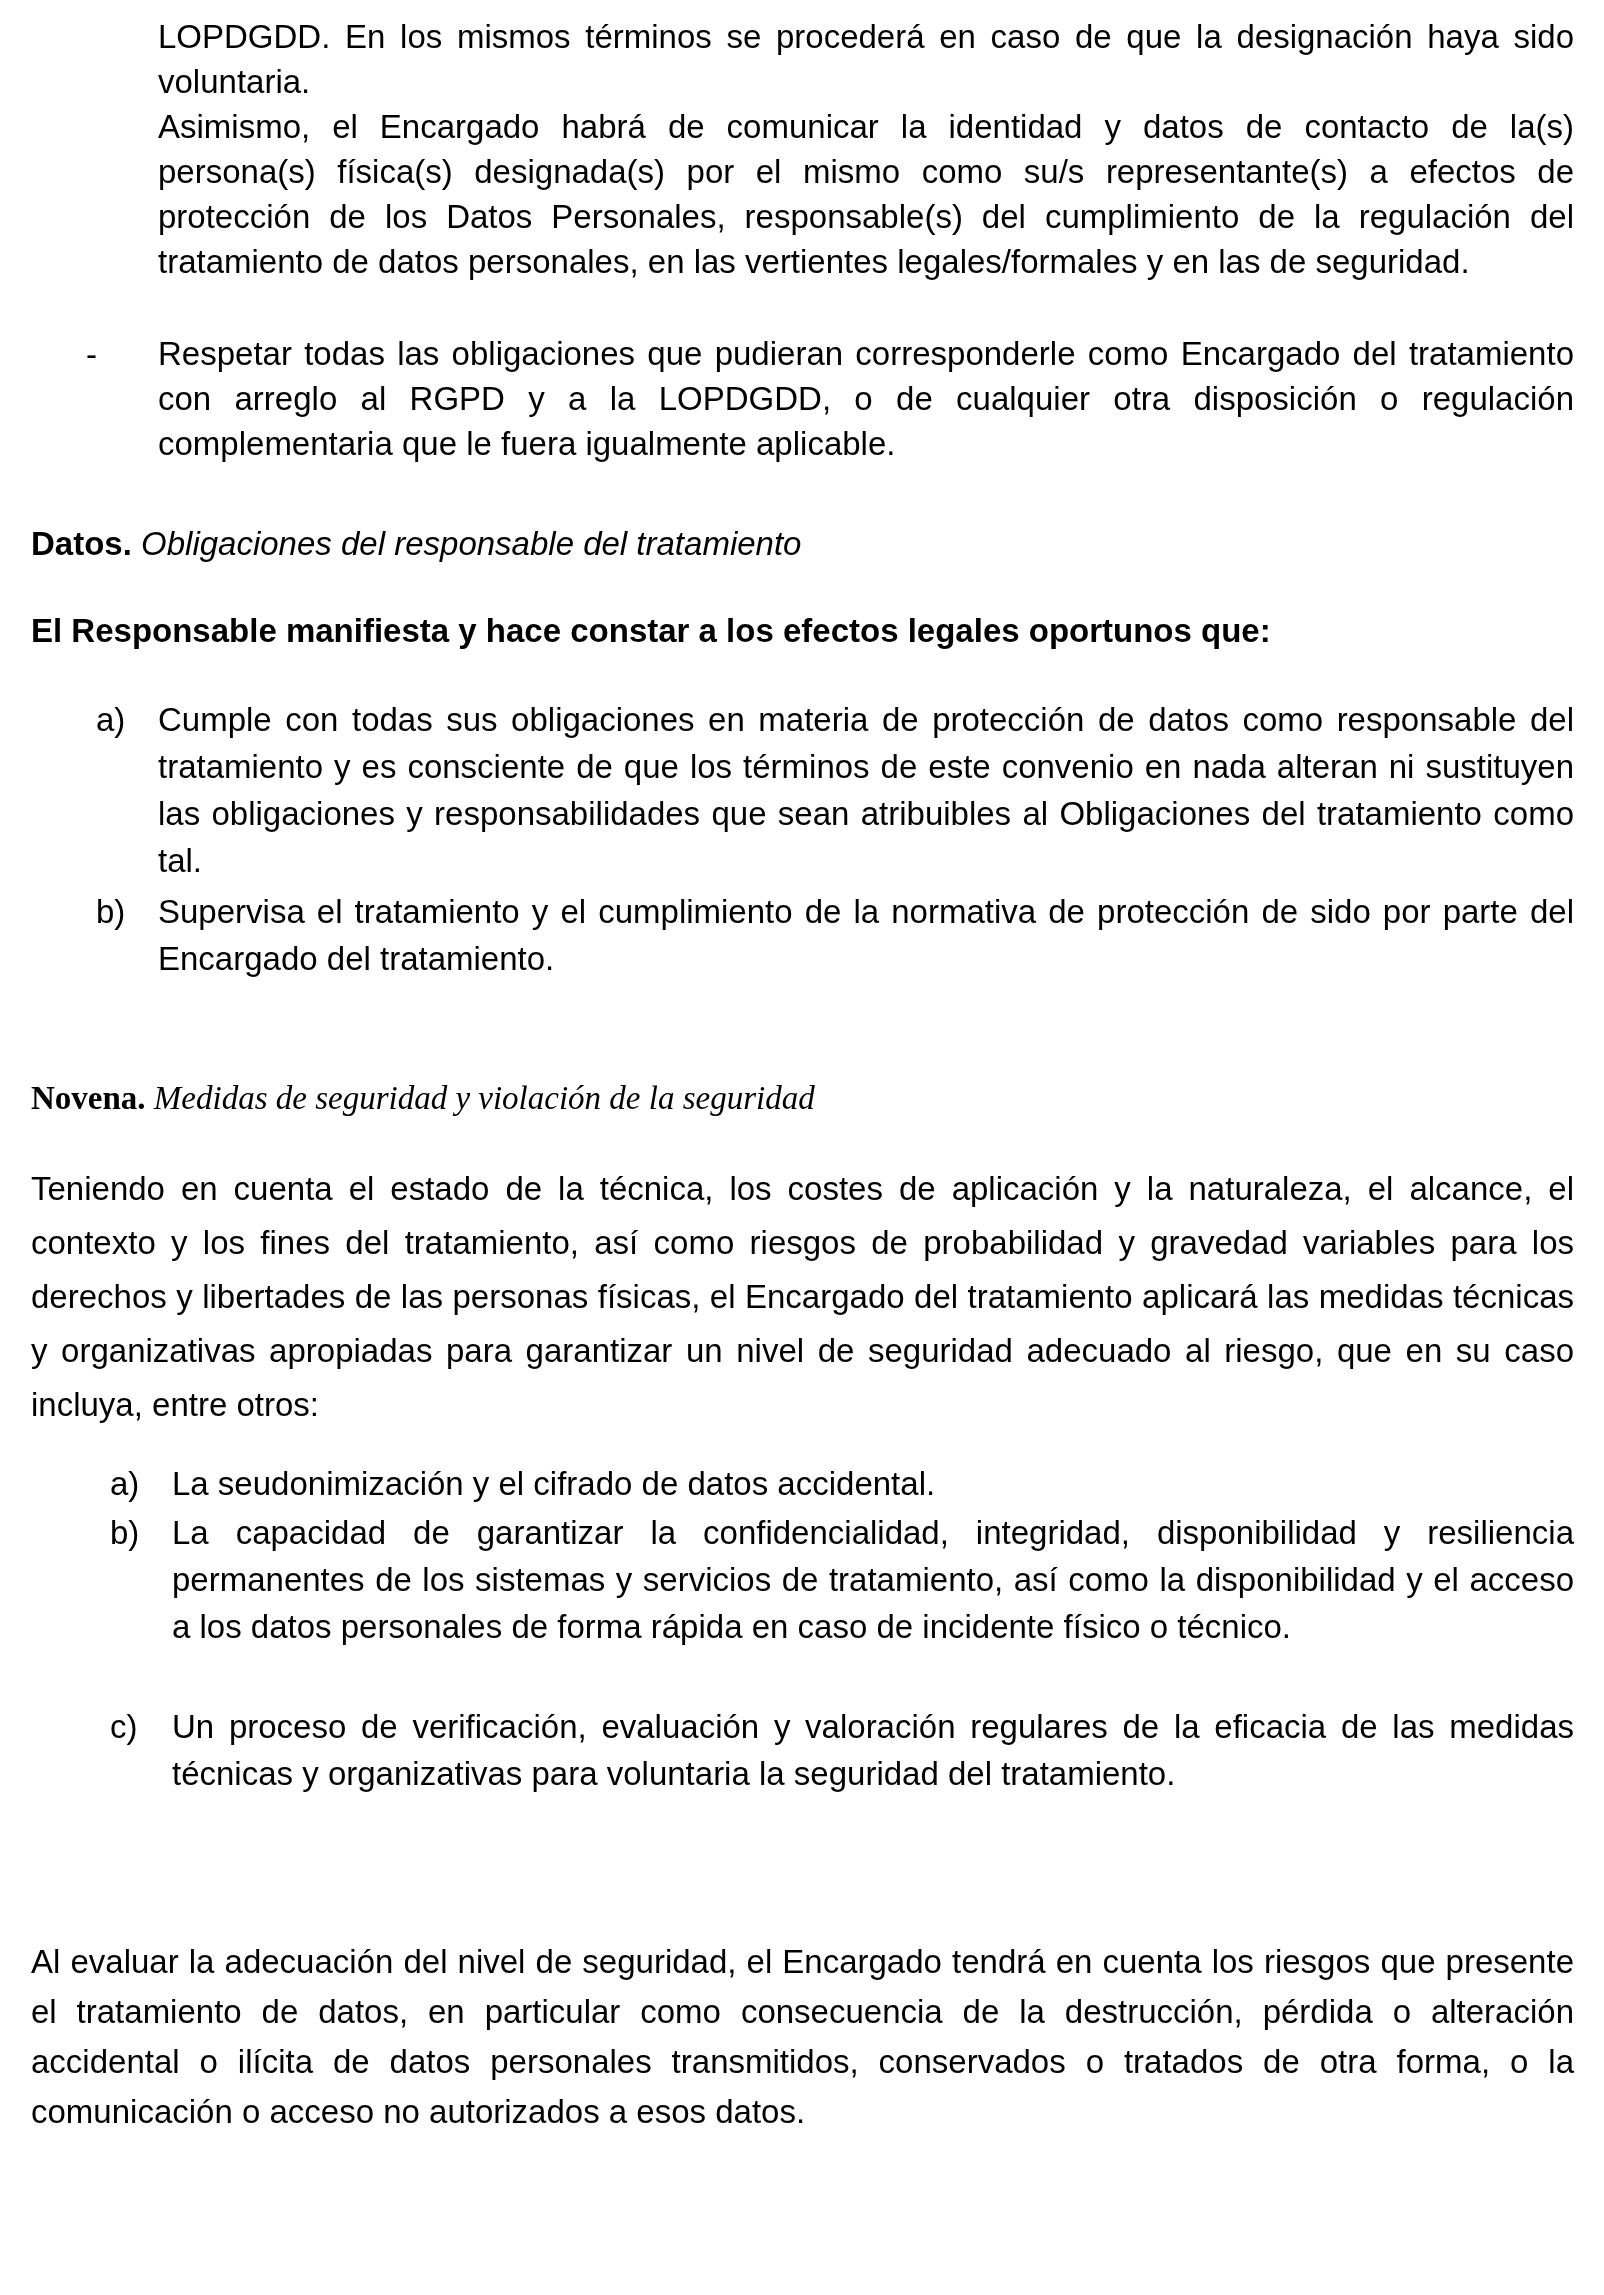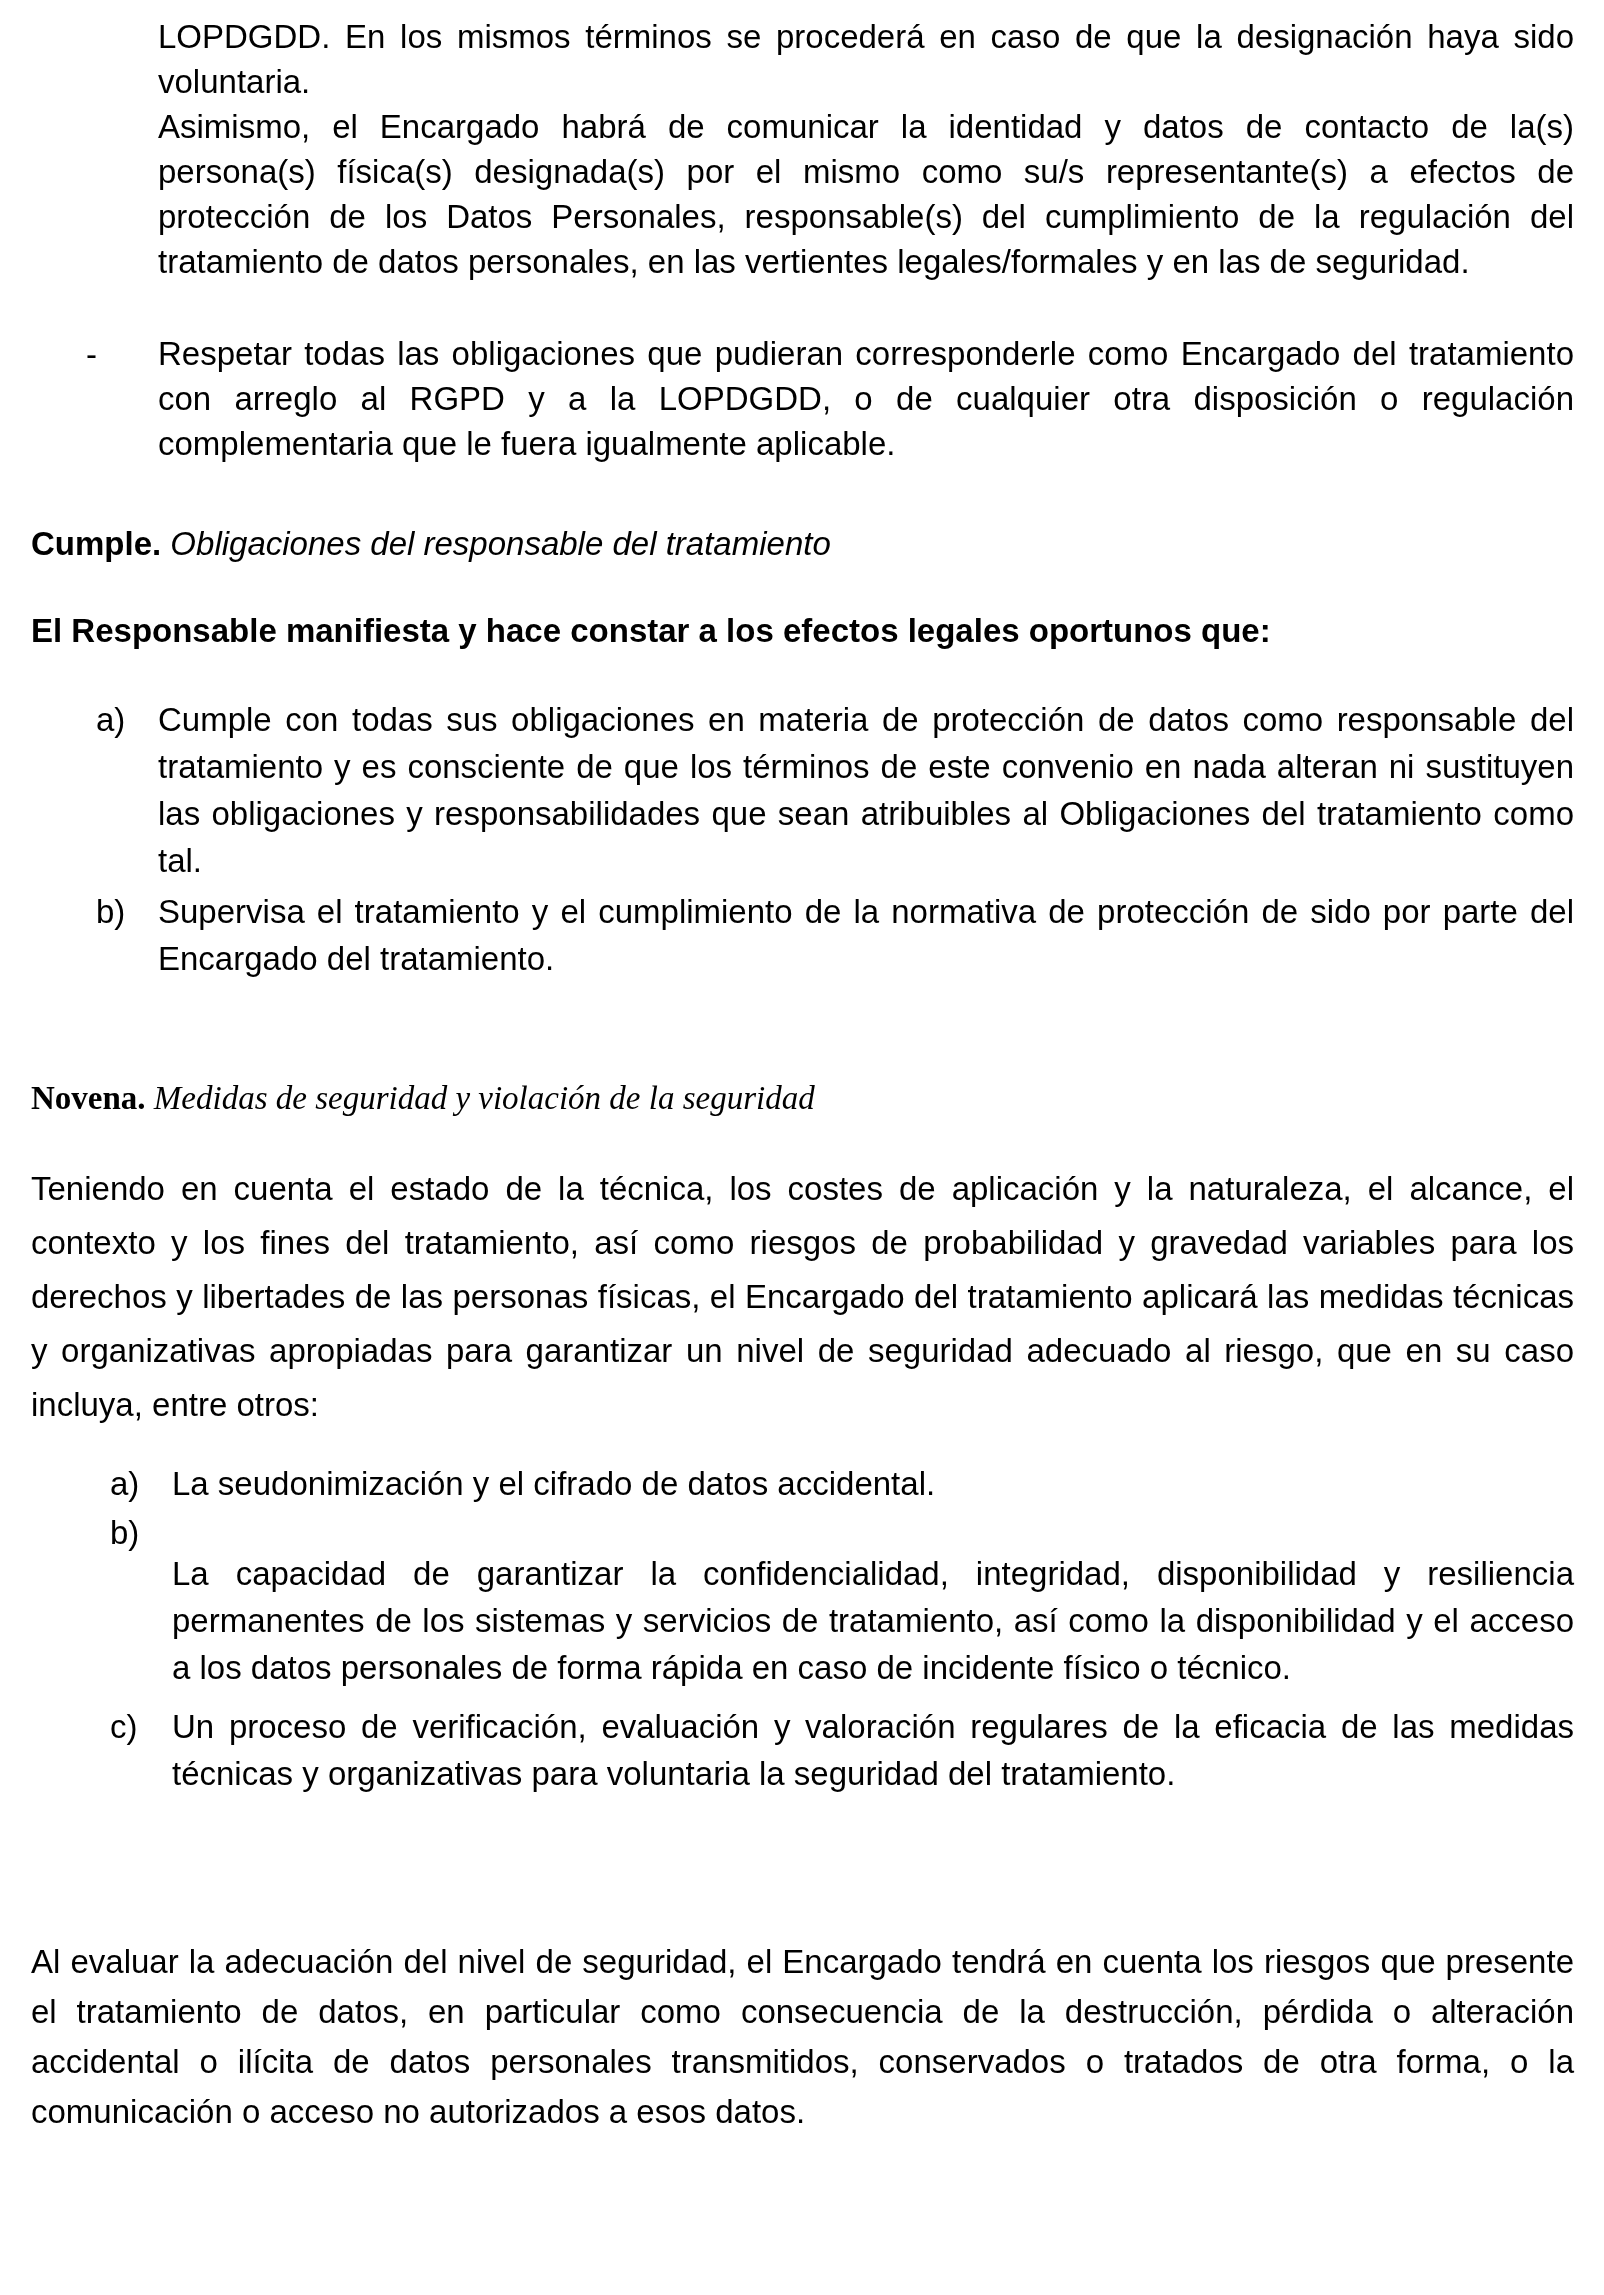--- a/index.html
+++ b/index.html
@@ -23,21 +23,21 @@
 
   <div class="block last-left" style="left:158px; top:13.7px; width:1416px;">LOPDGDD. En los mismos términos se procederá en caso de que la designación haya sido voluntaria.</div>
   <div class="block last-left" style="left:158px; top:104px; width:1416px;">Asimismo, el Encargado habrá de comunicar la identidad y datos de contacto de la(s) persona(s) física(s) designada(s) por el mismo como su/s representante(s) a efectos de protección de los Datos Personales, responsable(s) del cumplimiento de la regulación del tratamiento de datos personales, en las vertientes legales/formales y en las de seguridad.</div>
 
   <div class="item" style="left:86px; top:331px; width:1488px;">
     <span class="marker">-</span>
     <div class="item-text" style="margin-left:72px; line-height:45px;">Respetar todas las obligaciones que pudieran corresponderle como Encargado del tratamiento con arreglo al RGPD y a la LOPDGDD, o de cualquier otra disposición o regulación complementaria que le fuera igualmente aplicable.</div>
   </div>
 
   <div class="heading" style="top:521px;">
-    <b>Cumple.</b>
+    <b>Datos.</b>
     <i>Obligaciones del responsable del tratamiento</i>
   </div>
 
   <div class="para" style="top:607px;font-weight:bold;">El Responsable manifiesta y hace constar a los efectos legales oportunos que:</div>
 
   <div class="item" style="left:96px; top:696px; width:1478px;">
     <span class="marker">a)</span>
     <div class="item-text" style="margin-left:62px;">Cumple con todas sus obligaciones en materia de protección de datos como responsable del tratamiento y es consciente de que los términos de este convenio en nada alteran ni sustituyen las obligaciones y responsabilidades que sean atribuibles al Obligaciones del tratamiento como tal.</div>
   </div>
   <div class="item" style="left:96px; top:888px; width:1478px;">
@@ -51,21 +51,21 @@
   </div>
 
   <div class="para" style="top:1162px; line-height:54px;">Teniendo en cuenta el estado de la técnica, los costes de aplicación y la naturaleza, el alcance, el contexto y los fines del tratamiento, así como riesgos de probabilidad y gravedad variables para los derechos y libertades de las personas físicas, el Encargado del tratamiento aplicará las medidas técnicas y organizativas apropiadas para garantizar un nivel de seguridad adecuado al riesgo, que en su caso incluya, entre otros:</div>
 
   <div class="item" style="left:110px; top:1460px; width:1464px;">
     <span class="marker">a)</span>
     <div class="item-text" style="margin-left:62px;">La seudonimización y el cifrado de datos accidental.</div>
   </div>
   <div class="item" style="left:110px; top:1509px; width:1464px;">
     <span class="marker">b)</span>
-    <div class="item-text" style="margin-left:62px;margin-top:41px;">La capacidad de garantizar la confidencialidad, integridad, disponibilidad y resiliencia permanentes de los sistemas y servicios de tratamiento, así como la disponibilidad y el acceso a los datos personales de forma rápida en caso de incidente físico o técnico.</div>
+    <div class="item-text" style="margin-left:62px;">La capacidad de garantizar la confidencialidad, integridad, disponibilidad y resiliencia permanentes de los sistemas y servicios de tratamiento, así como la disponibilidad y el acceso a los datos personales de forma rápida en caso de incidente físico o técnico.</div>
   </div>
   <div class="item" style="left:110px; top:1703px; width:1464px;">
     <span class="marker">c)</span>
     <div class="item-text" style="margin-left:62px;">Un proceso de verificación, evaluación y valoración regulares de la eficacia de las medidas técnicas y organizativas para voluntaria la seguridad del tratamiento.</div>
   </div>
 
   <div class="para" style="top:1937px; line-height:50px;">Al evaluar la adecuación del nivel de seguridad, el Encargado tendrá en cuenta los riesgos que presente el tratamiento de datos, en particular como consecuencia de la destrucción, pérdida o alteración accidental o ilícita de datos personales transmitidos, conservados o tratados de otra forma, o la comunicación o acceso no autorizados a esos datos.</div>
 
 </div>
 

